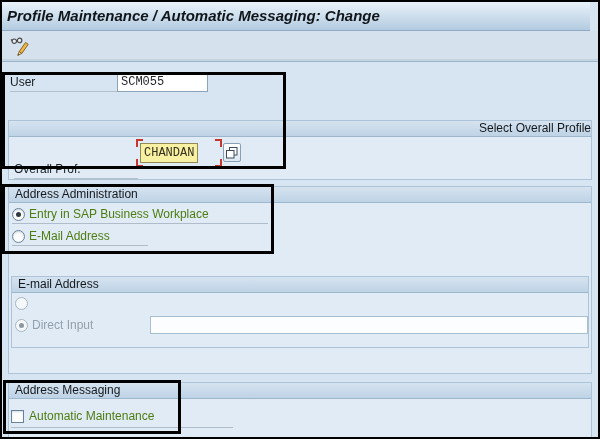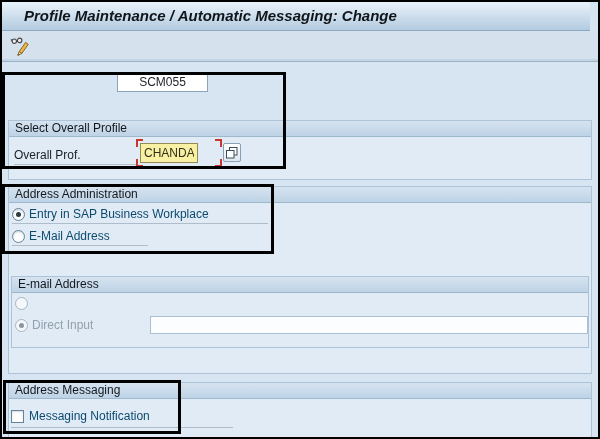--- a/index.html
+++ b/index.html
@@ -7,36 +7,35 @@
   #screen {
     position:relative; width:600px; height:439px;
     border:2px solid #000; background:#d7e5f2; overflow:hidden;
   }
   
   .titlebar {
     position:absolute; left:0; top:0; width:588px; height:29px;
     background:linear-gradient(#e9f2fa, #b3cbe0);
     border-bottom:1px solid #8fa9c2;
     font-size:15px; font-weight:bold; font-style:italic; color:#10151a;
-    line-height:28px; padding-left:22px;
+    line-height:28px; padding-left:5px;
   }
   .toolbar {
     position:absolute; left:0; top:29px; width:596px; height:31px;
     background:#d5e2ee; border-bottom:1px solid #9db4c8;
     box-shadow:inset 0 -2px 0 #c3d4e3;
   }
   .tb-icon { position:absolute; left:8px; top:5px; width:20px; height:20px; cursor:pointer; }
   
   .lbl { position:absolute; font-size:12px; color:#1a1f24; height:19px; line-height:18px; }
   .lbl.u { border-bottom:1px solid #b3c1cd; }
   .txt-input {
-    position:absolute; height:20px; font-family:Liberation Sans, sans-serif;
+    position:absolute; height:20px; font-family:Liberation Mono, monospace;
     font-size:12px; color:#1d2126; background:#fff; border:1px solid #8ba4ba;
     padding:0 3px;
-    text-align:center;
   }
   .groupbox {
     position:absolute; background:#e0ebf6; border:1px solid #adc3d7;
   }
   .group-hd {
     position:absolute; left:0; top:0; right:0; height:16px;
     background:linear-gradient(#d6e3f0,#bed3e6);
     border-bottom:1px solid #9db7cd;
     font-size:12px; line-height:15px; padding-left:6px; color:#14181c;
   }
@@ -44,21 +43,21 @@
     position:absolute; width:13px; height:13px; border-radius:50%;
     background:#fff; border:1px solid #67839c;
     box-shadow:inset 0 1px 2px rgba(40,70,95,.25); cursor:pointer;
   }
   .radio.on::after {
     content:""; position:absolute; left:3px; top:3px; width:5px; height:5px;
     border-radius:50%; background:#2e3a42;
   }
   .radio.dis { border-color:#a7b5c0; box-shadow:none; background:#f4f8fb; cursor:default; }
   .radio.dis.on::after { background:#8b98a1; }
-  .opt-label { position:absolute; font-size:12px; color:#0c4a6e; height:15px; line-height:15px; cursor:default; }
+  .opt-label { position:absolute; font-size:12px; color:#4d7c0f; height:15px; line-height:15px; cursor:default; }
   .opt-label.dis { color:#93a1ac; }
   .rowline { position:absolute; height:0; border-top:1px solid #aebdc9; }
   .checkbox {
     position:absolute; width:13px; height:13px; background:#fff;
     border:1px solid #67839c; box-shadow:inset 0 1px 2px rgba(40,70,95,.2); cursor:pointer;
   }
   
   .field-hl { background:#f8f0a3 !important; border:1px solid #938a55 !important; color:#33301c !important; }
   .brackets { position:absolute; pointer-events:none; }
   .brackets i { position:absolute; width:7px; height:8px; border:0 solid #c8372d; }
@@ -90,26 +89,27 @@
         <path d="M2.2 4.4 L0.8 3.6"></path>
       </g>
       <g stroke="#7a5a14" stroke-width="0.9">
         <polygon points="9.2,15.6 15.6,6.4 18.2,8.3 11.8,17.5" fill="#f2b648"></polygon>
         <polygon points="9.2,15.6 7.9,19.2 11.8,17.5" fill="#f5e7c0"></polygon>
         <polygon points="8.3,18.1 7.9,19.2 9.1,18.7" fill="#3a2c10"></polygon>
       </g>
     </svg>
   </div>
 
+  <div class="lbl u" style="left:8px; top:71px; width:107px;">User</div>
   <input class="txt-input" style="left: 115px; top: 70px; width: 91px;" value="SCM055">
 
-  <div class="groupbox" style="left:6px; top:118px; width:584px; height:60px;">
+  <div class="groupbox" style="left:6px; top:118px; width:584px; height:60px;text-align:right;">
     <div class="group-hd">Select Overall Profile</div>
   </div>
-  <div class="lbl u" style="left:12px; top:144px; width:124px;">Overall Prof.</div>
+  <div class="lbl u" style="left:12px; top:158px; width:124px;">Overall Prof.</div>
   <input class="txt-input field-hl" style="left: 138px; top: 141px; width: 58px;" value="CHANDAN">
   <div class="brackets" style="left:134px; top:137px; width:86px; height:28px;">
     <i class="tl"></i>
       <i class="tr"></i>
       <i class="bl"></i>
       <i class="br"></i>
   </div>
   <div class="mc-btn" style="left:221px; top:141px;">
     <svg width="12" height="12" viewBox="0 0 12 12">
       <rect x="3.5" y="0.5" width="7.5" height="7.5" fill="#fff" stroke="#3c4c5a"></rect>
@@ -132,20 +132,20 @@
   </div>
   <div class="radio dis" style="left:13px; top:295px;"></div>
   <div class="radio dis on" style="left:13px; top:317px;"></div>
   <div class="opt-label dis" style="left:30px; top:316px;">Direct Input</div>
   <input class="txt-input" style="left: 148px; top: 314px; width: 438px; height: 18px; background: rgb(252, 253, 255); border-color: rgb(169, 191, 210);" disabled="" value="">
 
   <div class="groupbox" style="left:6px; top:380px; width:584px; height:59px; border-bottom:none;">
     <div class="group-hd">Address Messaging</div>
   </div>
   <div class="checkbox" style="left:9px; top:408px;"></div>
-  <div class="opt-label" style="left:27px; top:407px;">Messaging Notification</div>
+  <div class="opt-label" style="left:27px; top:407px;">Automatic Maintenance</div>
   <div class="rowline" style="left:9px; top:425px; width:222px;"></div>
 
   <div class="annot" style="left:0; top:70px; width:284px; height:97px;"></div>
   <div class="annot" style="left:0; top:182px; width:272px; height:70px;"></div>
   <div class="annot" style="left:1px; top:378px; width:178px; height:54px;"></div>
 
 </div>
 
 </body></html>

